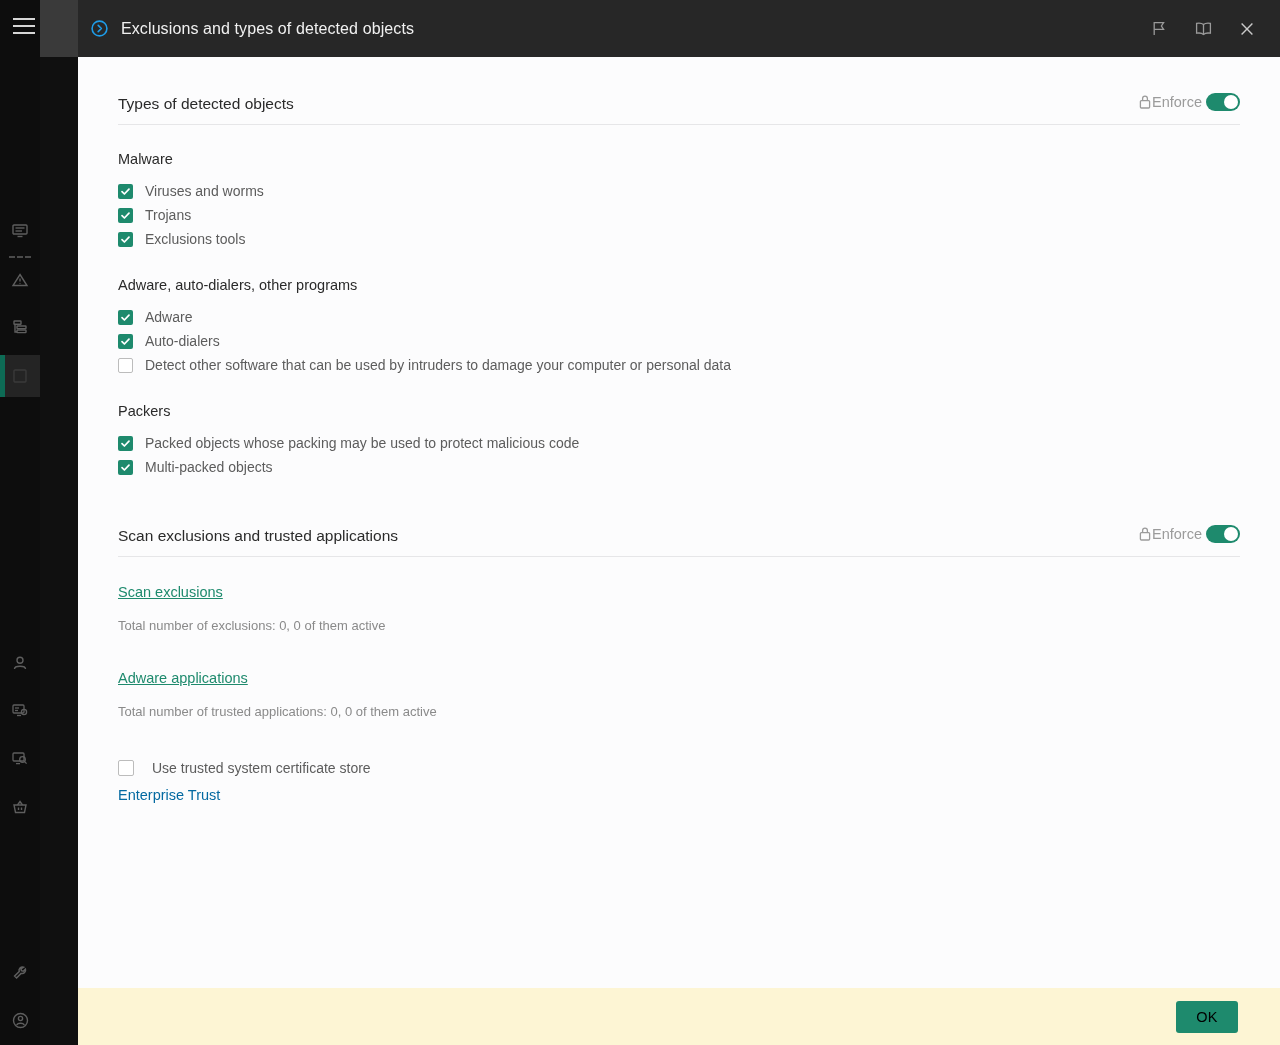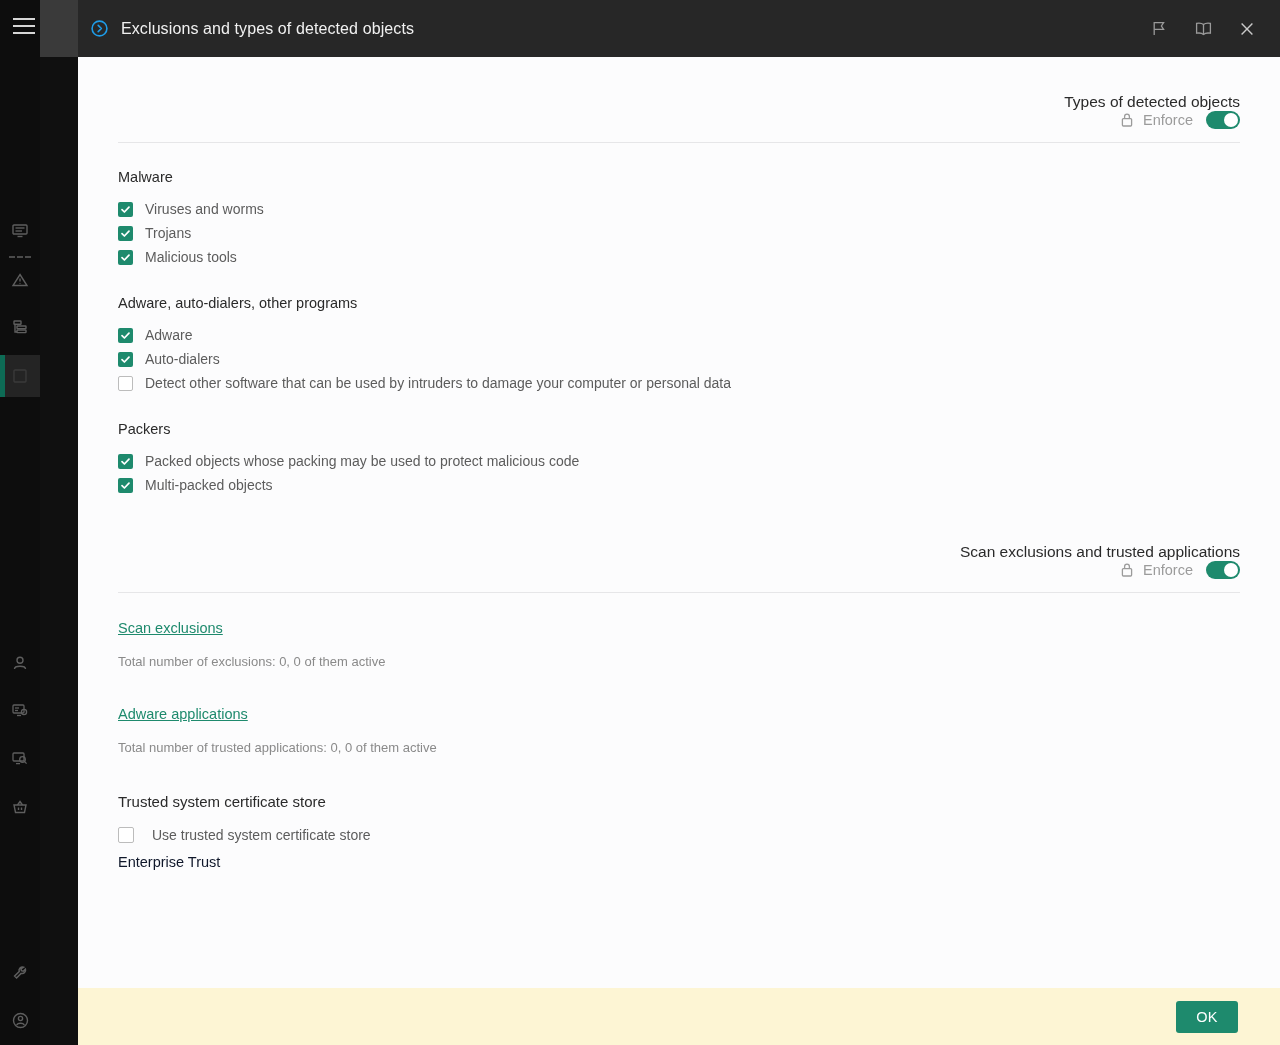--- a/index.html
+++ b/index.html
@@ -85,25 +85,24 @@
 
   .modal-body {
     flex: 1; background: #fcfcfd; overflow: hidden;
     padding: 0 40px 0 40px; position: relative;
   }
 
   .section-head {
     display: flex; align-items: flex-end; justify-content: space-between;
     border-bottom: 1px solid #e6e6e8;
     padding: 36px 0 11px 0;
-    flex-direction: column;
   }
   .section-head.second { padding-top: 46px; }
   .section-title { font-size: 15.5px; color: #2a2a2a; }
-  .enforce-wrap { display: flex; align-items: center; gap: 9px; padding-bottom: 2px; justify-content: space-between; }
+  .enforce-wrap { display: flex; align-items: center; gap: 0; padding-bottom: 2px; justify-content: space-between; }
   .lock-icon { color: #9b9b9b; display: flex; align-items: center; }
   .enforce-label { font-size: 14.5px; color: #9b9b9b; }
   .toggle {
     width: 34px; height: 18px; border-radius: 9px; background: #1e8a6d;
     position: relative; cursor: pointer; margin-left: 4px;
   }
   .toggle .knob {
     position: absolute; right: 2px; top: 2px; width: 14px; height: 14px;
     border-radius: 50%; background: #ffffff;
   }
@@ -127,29 +126,29 @@
   .ext-link {
     font-size: 14.5px; color: #1e8a6d; text-decoration: underline;
     display: inline-block; cursor: pointer; text-align: center;
   }
   .link-sub { font-size: 13px; color: #8a8a8a; margin-top: 17px; }
 
   .cert-group { margin-top: 38px; }
   .cert-title { font-size: 15px; color: #2a2a2a; margin-bottom: 14px; }
   .cert-row { display: flex; align-items: center; height: 22px; cursor: pointer; }
   .cert-row .cbox { margin-right: 18px; width: 16px; height: 16px; flex: 0 0 16px; }
-  .cert-value { font-size: 14.5px; color: #0f172a; margin-top: 8px; }
+  .cert-value { font-size: 14.5px; color: #0369a1; margin-top: 8px; }
 
   .footer {
     flex: 0 0 57px; height: 57px; background: #fdf5d4;
     display: flex; align-items: center; justify-content: flex-end;
     padding-right: 42px;
   }
   .ok-btn {
-    background: #1e8a6d; color: #ffffff; font-size: 14.5px;
+    background: #1e8a6d; color: #000000; font-size: 14.5px;
     border: none; border-radius: 3px; width: 62px; height: 32px;
     cursor: pointer; letter-spacing: .3px;
   }
 </style>
 </head>
 <body>
 
 <div id="app-root">
 
   <div class="bg-left-dark"></div>
@@ -330,21 +329,21 @@
             </svg>
           </span>
           <span class="check-label">Trojans</span>
         </div>
         <div class="check-row">
           <span class="cbox on">
             <svg width="11" height="11" viewBox="0 0 11 11" fill="none" stroke="#fff" stroke-width="1.7">
               <path d="M2 5.6 L4.4 8 L9 3.1" stroke-linecap="round" stroke-linejoin="round"></path>
             </svg>
           </span>
-          <span class="check-label">Malicious tools</span>
+          <span class="check-label">Exclusions tools</span>
         </div>
       </div>
 
       <div class="group">
         <div class="group-title">Adware, auto-dialers, other programs</div>
         <div class="check-row">
           <span class="cbox on">
             <svg width="11" height="11" viewBox="0 0 11 11" fill="none" stroke="#fff" stroke-width="1.7">
               <path d="M2 5.6 L4.4 8 L9 3.1" stroke-linecap="round" stroke-linejoin="round"></path>
             </svg>
@@ -405,21 +404,20 @@
         <a class="ext-link">Scan exclusions</a>
         <div class="link-sub">Total number of exclusions: 0, 0 of them active</div>
       </div>
 
       <div class="link-block tight">
         <a class="ext-link">Adware applications</a>
         <div class="link-sub">Total number of trusted applications: 0, 0 of them active</div>
       </div>
 
       <div class="cert-group">
-        <div class="cert-title">Trusted system certificate store</div>
         <div class="cert-row">
           <span class="cbox off"></span>
           <span class="check-label">Use trusted system certificate store</span>
         </div>
         <div class="cert-value">Enterprise Trust</div>
       </div>
 
     </div>
 
     <div class="footer">

